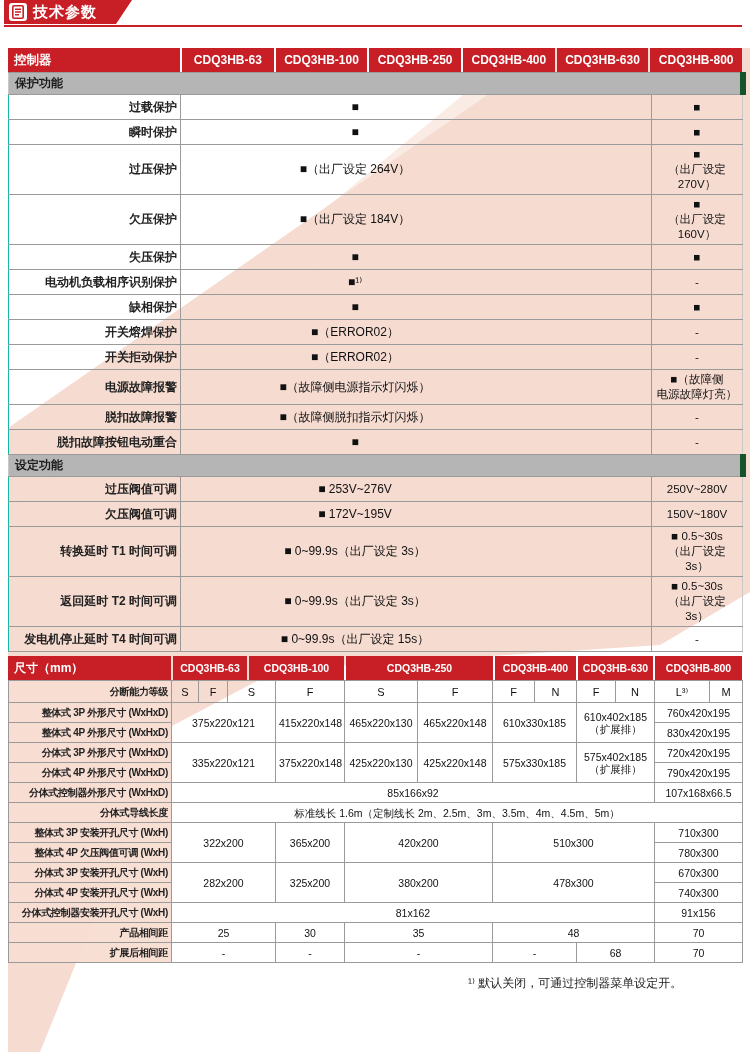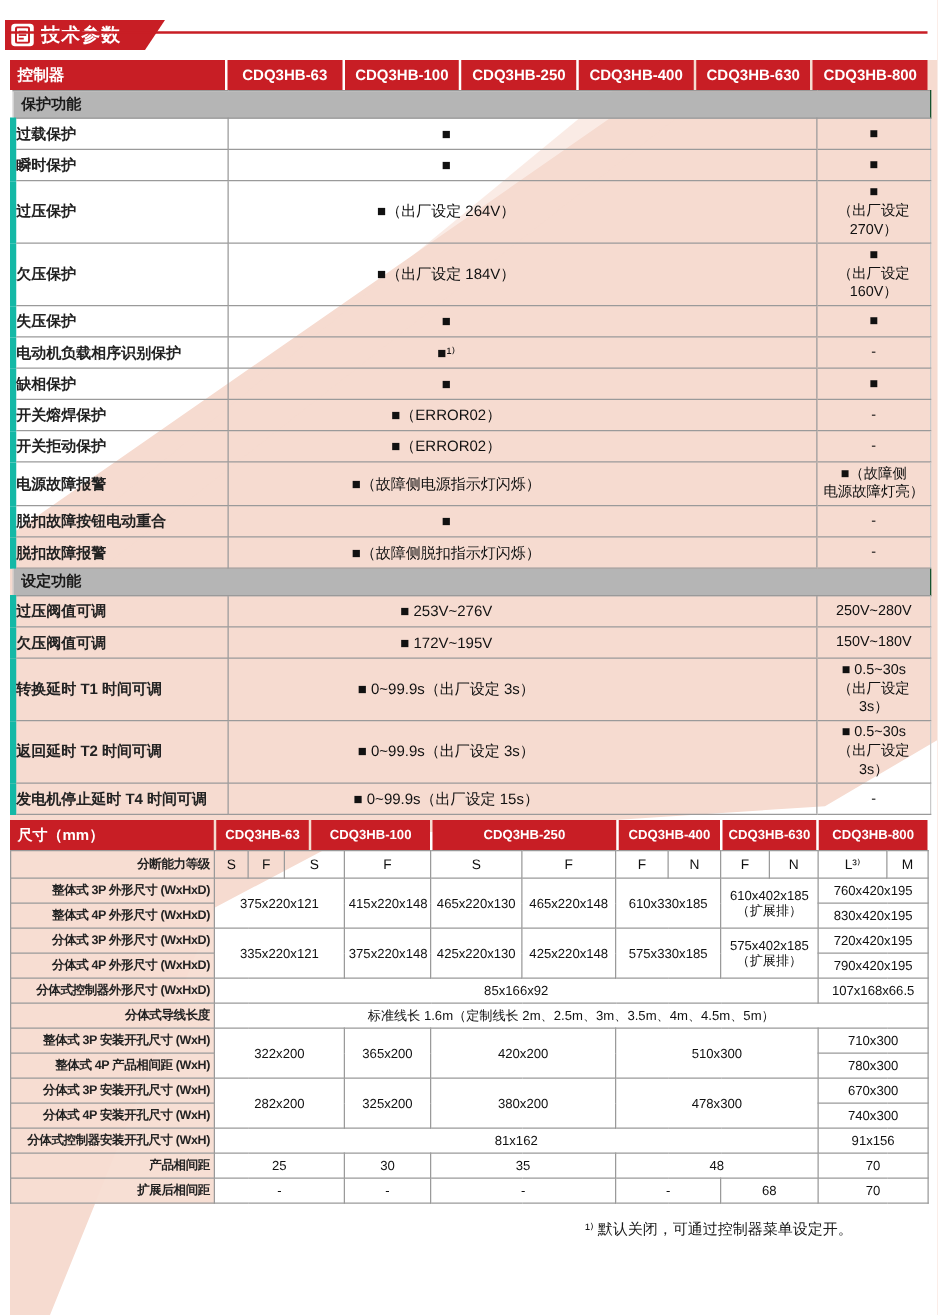--- a/index.html
+++ b/index.html
@@ -25,21 +25,21 @@
   .swoosh2{
     position:absolute;inset:0;z-index:0;pointer-events:none;
     background:rgba(246,219,208,.55);
     clip-path:polygon(8px 470px,520px 48px,600px 48px,8px 512px);
   }
   .content{position:relative;z-index:1;}
 
   
   .badge-row{position:relative;height:28px;}
   .badge{
-    position:absolute;left:4px;top:16px;height:24px;min-width:128px;
+    position:absolute;left:4px;top:0;height:24px;min-width:128px;
     background:var(--red);
     clip-path:polygon(0 0,100% 0,calc(100% - 16px) 100%,0 100%);
     display:flex;align-items:center;gap:6px;padding:0 26px 0 5px;
   }
   .badge .doc-icon{
     width:18px;height:18px;background:#fff;border-radius:3px;
     display:flex;align-items:center;justify-content:center;flex:0 0 auto;
   }
   .badge .title{color:#fff;font-size:15px;font-weight:bold;letter-spacing:1px;white-space:nowrap;}
   .badge-underline{position:absolute;left:4px;right:8px;top:25px;height:2px;background:var(--red);}
@@ -67,31 +67,31 @@
   .t2-head .m4{flex:0 0 81px;}
   .t2-head .m5{flex:0 0 75px;}
   .t2-head .m6{flex:1 1 0;}
 
   table{border-collapse:collapse;width:734px;table-layout:fixed;background:transparent;}
   td{padding:2px 3px;font-size:12px;color:#111;}
 
   
   .t1 td{border-top:1px solid var(--line);border-bottom:1px solid var(--line);height:25px;}
   .t1 .lbl{
-    border-left:5px solid #14b8a6;border-right:1px solid var(--line);
-    text-align:left;padding-left:0;font-weight:600;color:#222;font-size:12px;
+    border-left:1px solid #14b8a6;border-right:1px solid var(--line);
+    text-align:right;padding-left:0;font-weight:600;color:#222;font-size:12px;
   }
   .t1 .mid{text-align:center;padding-right:125px;white-space:pre-line;line-height:15px;}
   .t1 .r800{
     border-left:1px solid var(--line);border-right:1px solid #c9c9c9;
     text-align:center;white-space:pre-line;line-height:15px;font-size:11.5px;
   }
   .sec td{
     background:var(--gray);color:#1a1a1a;font-size:12px;font-weight:600;
-    padding-left:6px;height:20px;border-left:1px solid #c9c9c9;border-right:1px solid #14532d;
+    padding-left:6px;height:20px;border-left:1px solid #c9c9c9;border-right:6px solid #14532d;
   }
 
   
   .t2 td{border:1px solid var(--line);height:20px;text-align:center;font-size:10.5px;line-height:12px;white-space:pre-line;}
   .t2 .lbl{
     background:rgba(247,221,210,.95);
     text-align:right;padding-left:4px;font-size:10px;letter-spacing:-0.3px;
     font-weight:600;color:#222;white-space:nowrap;overflow:visible;
   }
   .t2 .sub{font-size:11px;height:22px;}
@@ -192,27 +192,27 @@
             <td class="mid">■（ERROR02）</td>
             <td class="r800">-</td>
           </tr>
       <tr>
             <td class="lbl">电源故障报警</td>
             <td class="mid">■（故障侧电源指示灯闪烁）</td>
             <td class="r800">■（故障侧
 电源故障灯亮）</td>
           </tr>
       <tr>
-            <td class="lbl">脱扣故障按钮电动重合</td>
-            <td class="mid">■</td>
-            <td class="r800">-</td>
-          </tr>
-      <tr>
             <td class="lbl">脱扣故障报警</td>
             <td class="mid">■（故障侧脱扣指示灯闪烁）</td>
+            <td class="r800">-</td>
+          </tr>
+      <tr>
+            <td class="lbl">脱扣故障按钮电动重合</td>
+            <td class="mid">■</td>
             <td class="r800">-</td>
           </tr>
       <tr class="sec">
             <td colspan="3">设定功能</td>
           </tr>
       <tr>
             <td class="lbl">过压阀值可调</td>
             <td class="mid">■ 253V~276V</td>
             <td class="r800">250V~280V</td>
           </tr>
@@ -325,21 +325,21 @@
       </tr>
       <tr>
         <td class="lbl">整体式 3P 安装开孔尺寸 (WxH)</td>
         <td colspan="3" rowspan="2">322x200</td>
         <td rowspan="2">365x200</td>
         <td colspan="2" rowspan="2">420x200</td>
         <td colspan="4" rowspan="2">510x300</td>
         <td colspan="2">710x300</td>
       </tr>
       <tr>
-        <td class="lbl">整体式 4P 产品相间距 (WxH)</td>
+        <td class="lbl">整体式 4P 欠压阀值可调 (WxH)</td>
         <td colspan="2">780x300</td>
       </tr>
       <tr>
         <td class="lbl">分体式 3P 安装开孔尺寸 (WxH)</td>
         <td colspan="3" rowspan="2">282x200</td>
         <td rowspan="2">325x200</td>
         <td colspan="2" rowspan="2">380x200</td>
         <td colspan="4" rowspan="2">478x300</td>
         <td colspan="2">670x300</td>
       </tr>

